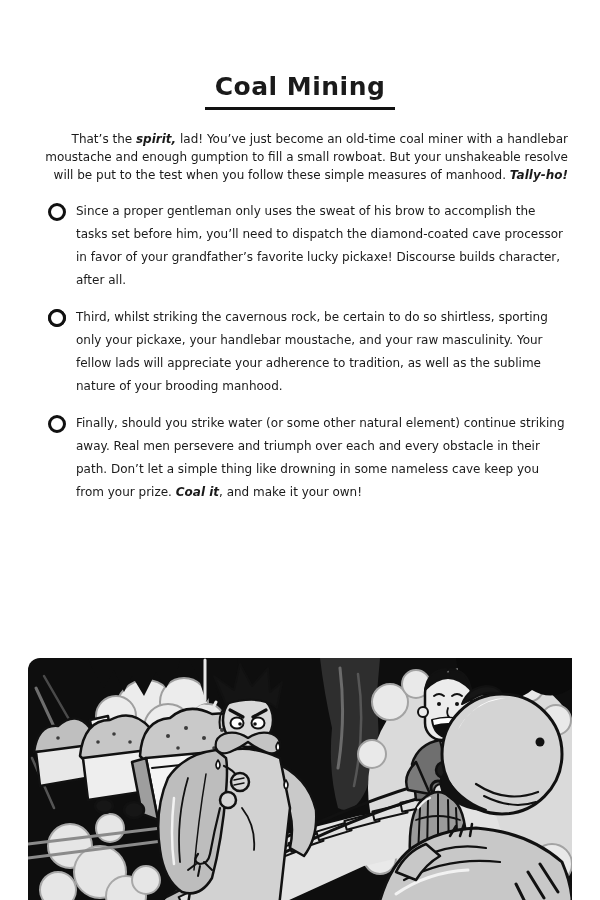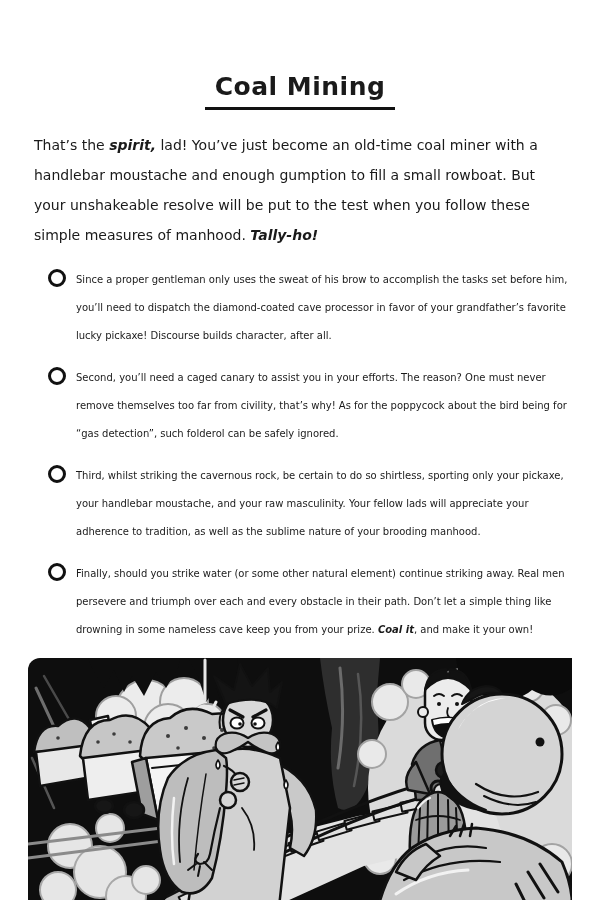--- a/index.html
+++ b/index.html
@@ -17,34 +17,34 @@
     display:inline-block;
     font-size:25px;font-weight:700;letter-spacing:.5px;
     border-bottom:3px solid #111;
     padding:0 10px 6px 10px;
     font-family:"DejaVu Sans",sans-serif;
   }
 
   
   .intro{
     margin:20px 32px 0 34px;
-    font-size:14px;line-height:30px;
-    text-align:left;
+    font-size:12px;line-height:18px;
+    text-align:right;
   }
   .em{font-weight:700;font-style:italic;}
 
   
   ul.measures{
     list-style:none;margin:16px 30px 0 48px;padding:0;
   }
   ul.measures li{
     position:relative;
     padding-left:28px;
     margin-bottom:14px;
-    font-size:10px;line-height:28px;
+    font-size:12px;line-height:23px;
   }
   .bullet-circle{
     position:absolute;left:0;top:3px;
     width:12px;height:12px;border:3px solid #111;border-radius:50%;
     background:#fff;box-sizing:content-box;
   }
 
   
   .illustration-wrap{
     position:absolute;left:28px;top:618px;width:544px;height:260px;
@@ -62,21 +62,20 @@
 
   <p class="intro"><span>That’s the </span><span class="em">spirit,</span><span> lad! You’ve just become an old-time coal miner with a handlebar moustache and enough gumption to fill a small rowboat. But your unshakeable resolve will be put to the test when you follow these simple measures of manhood. </span><span class="em">Tally-ho!</span></p>
 
   <ul class="measures">
     <li>
       <span class="bullet-circle"></span>
       <span>Since a proper gentleman only uses the sweat of his brow to accomplish the tasks set before him, you’ll need to dispatch the diamond-coated cave processor in favor of your grandfather’s favorite lucky pickaxe! Discourse builds character, after all.</span>
     </li>
     <li>
       <span class="bullet-circle"></span>
-      <span>Second, you’ll need a caged canary to assist you in your efforts. The reason? One must never remove themselves too far from civility, that’s why! As for the poppycock about the bird being for “gas detection”, such folderol can be safely ignored.</span>
     </li>
     <li>
       <span class="bullet-circle"></span>
       <span>Third, whilst striking the cavernous rock, be certain to do so shirtless, sporting only your pickaxe, your handlebar moustache, and your raw masculinity. Your fellow lads will appreciate your adherence to tradition, as well as the sublime nature of your brooding manhood.</span>
     </li>
     <li>
       <span class="bullet-circle"></span>
       <span>Finally, should you strike water (or some other natural element) continue striking away. Real men persevere and triumph over each and every obstacle in their path. Don’t let a simple thing like drowning in some nameless cave keep you from your prize. </span><span class="em">Coal it</span><span>, and make it your own!</span>
     </li>
   </ul>

